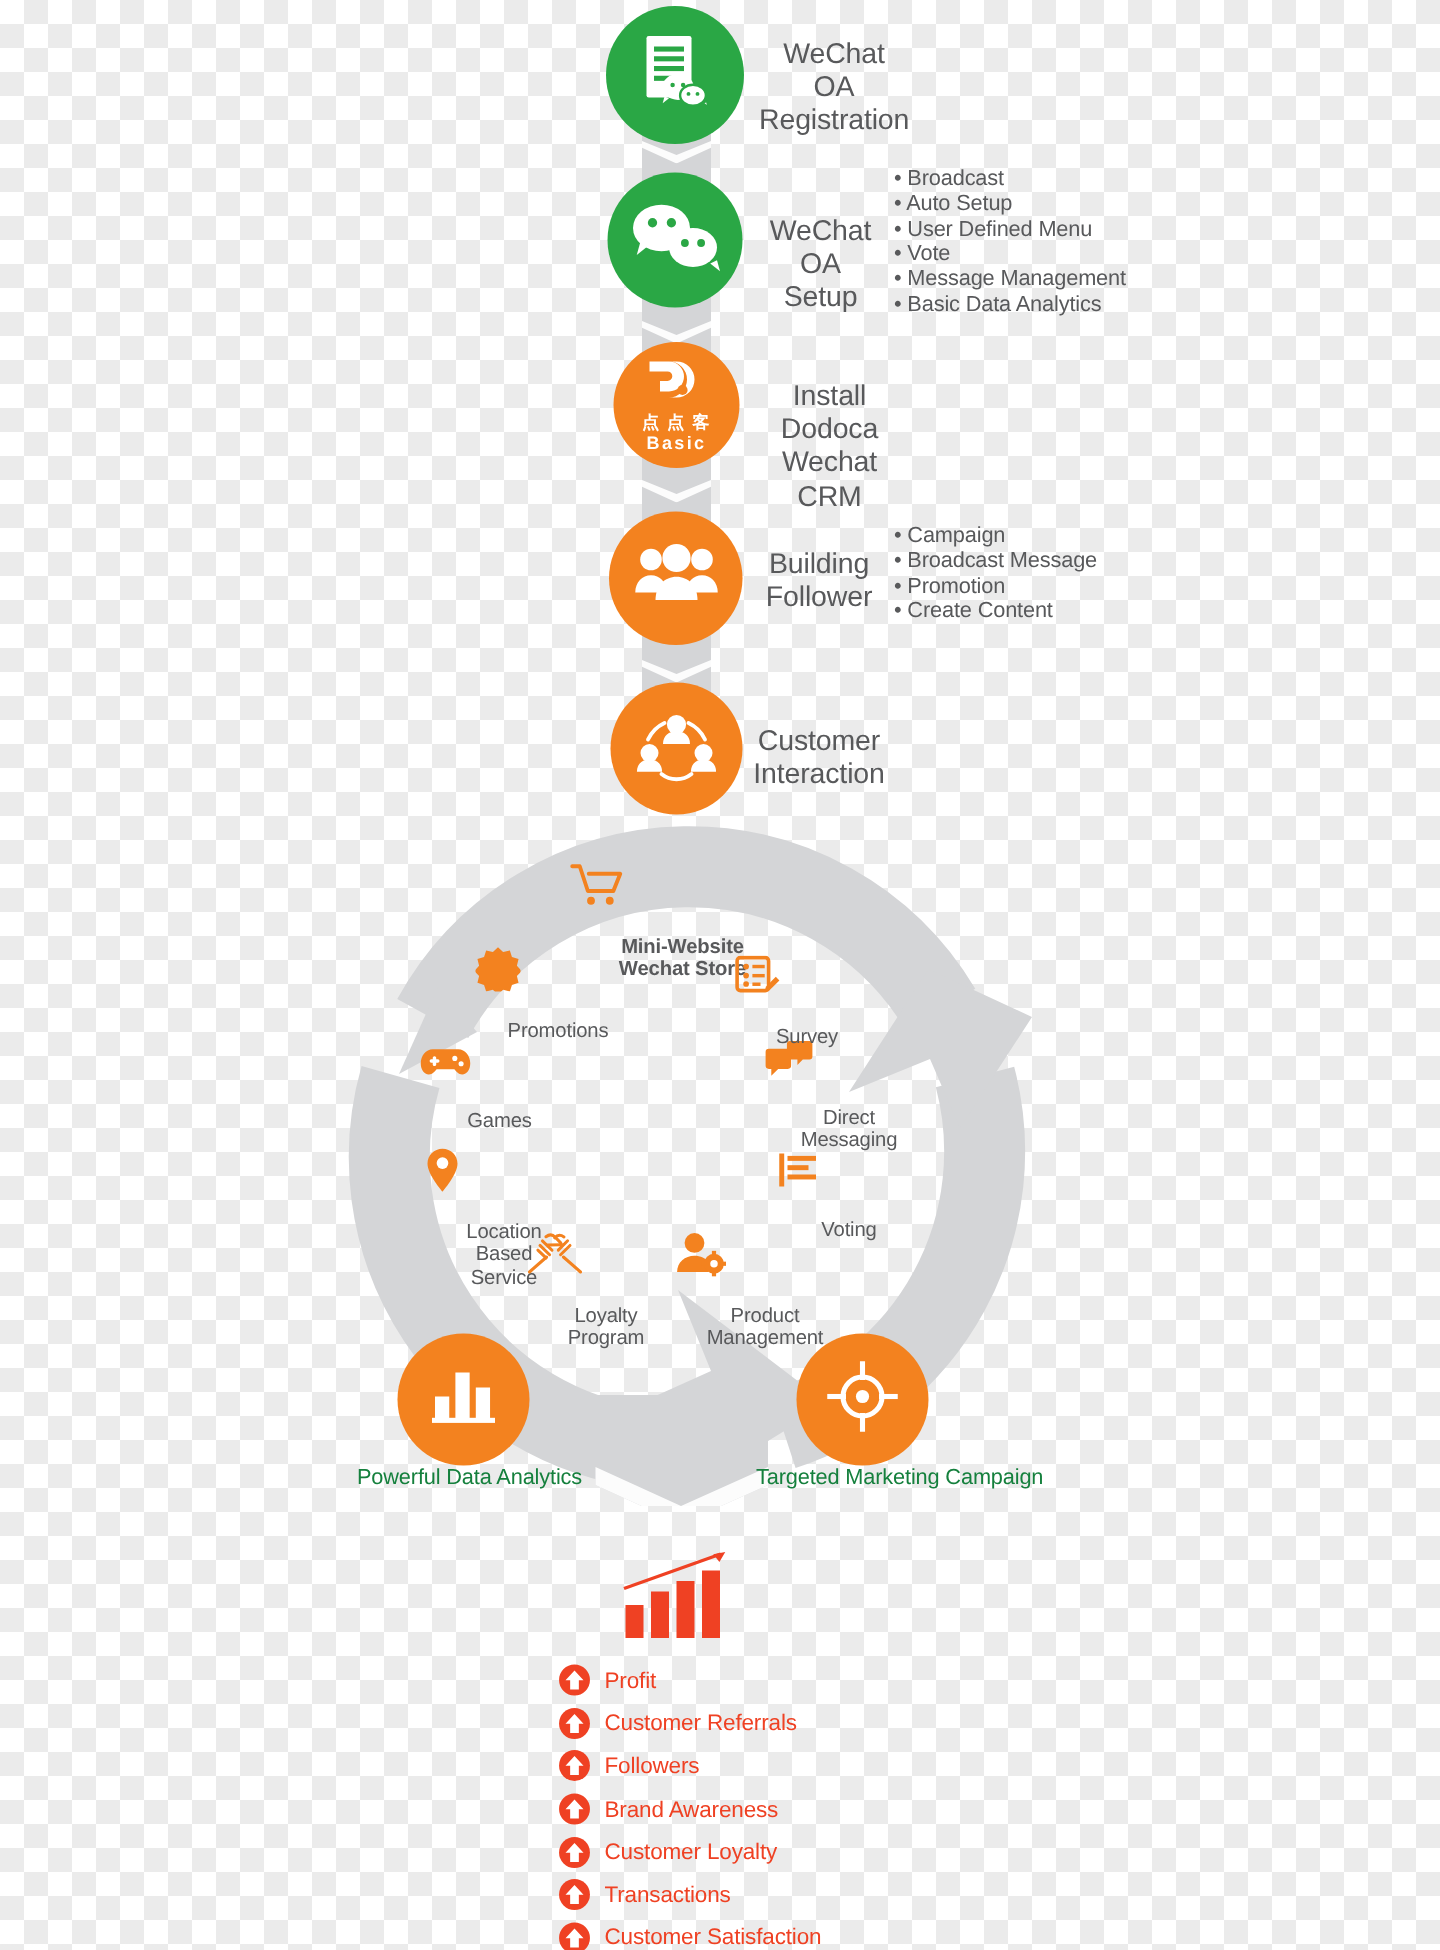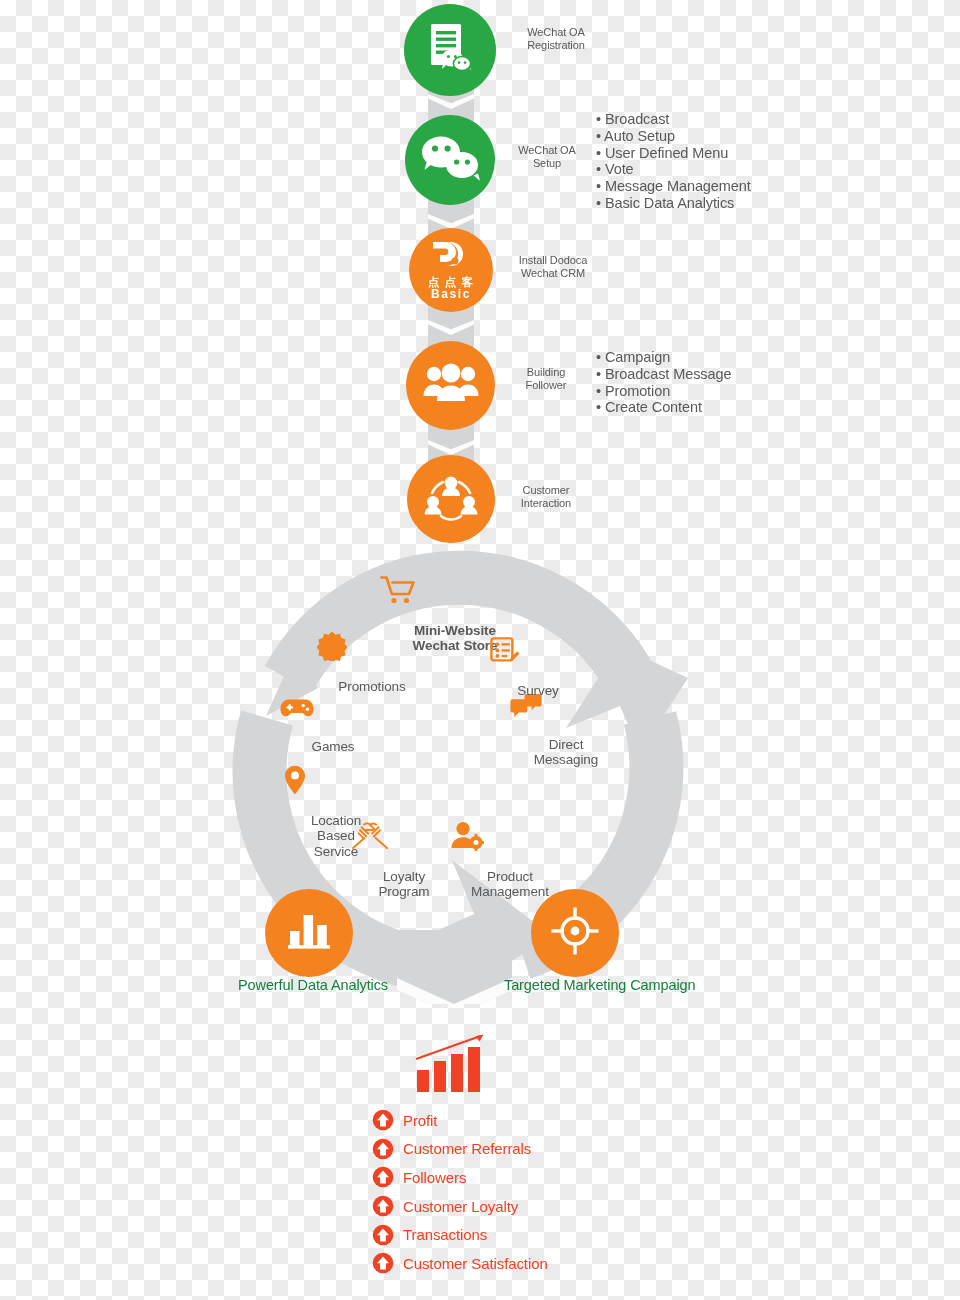--- a/index.html
+++ b/index.html
@@ -39,21 +39,21 @@
     display: flex;
     align-items: center;
     justify-content: center;
   }
   .step-circle.green { background: #2aa745; }
   .step-circle.orange { background: #f3821f; }
 
   .step-label {
     position: absolute;
     color: #58595b;
-    font-size: 11px;
+    font-size: 19px;
     line-height: 1.17;
     text-align: center;
     white-space: pre-line;
     letter-spacing: -0.1px;
   }
 
   .bullet-list {
     position: absolute;
     color: #58595b;
     font-size: 14.5px;
@@ -387,20 +387,31 @@
               <rect x="17.4" y="20.1" width="3.4" height="2.8"></rect>
               <rect x="31.2" y="20.1" width="3.4" height="2.8"></rect>
             </g>
           </g>
         </svg>
       </span>
       <span>Product
 Management</span>
     </div>
 
+    <div class="ring-item" style="left:296px;top:215px;width:96px;">
+      <span class="ic">
+        <svg width="28" height="26" viewBox="0 0 28 26">
+          <rect x="1.5" y="1" width="3.3" height="22" fill="#f3821f"></rect>
+          <rect x="7" y="2.6" width="19" height="3.3" fill="#f3821f"></rect>
+          <rect x="7" y="8.8" width="14" height="3.3" fill="#f3821f"></rect>
+          <rect x="7" y="15" width="19" height="3.3" fill="#f3821f"></rect>
+        </svg>
+      </span>
+      <span>Voting</span>
+    </div>
 
     <div class="ring-item" style="left:288px;top:140px;width:112px;">
       <span class="ic">
         <svg width="32" height="26" viewBox="0 0 32 26">
           <path d="M16.6 1 h13 a2 2 0 0 1 2 2 v8.4 a2 2 0 0 1 -2 2 h-4.4 l-3.6 3.6 v-3.6 h-5 a2 2 0 0 1 -2 -2 v-8.4 a2 2 0 0 1 2 -2 z" fill="#f3821f"></path>
           <path d="M2.6 6.2 h12.6 a2.2 2.2 0 0 1 2.2 2.2 v9 a2.2 2.2 0 0 1 -2.2 2.2 h-6.4 l-4.6 4.6 v-4.6 h-1.6 a2.2 2.2 0 0 1 -2.2 -2.2 v-9 a2.2 2.2 0 0 1 2.2 -2.2 z" fill="#f3821f"></path>
         </svg>
       </span>
       <span>Direct
 Messaging</span>
@@ -494,20 +505,29 @@
       </span>
       <span class="result-text">Followers</span>
     </div>
     <div class="result-row">
       <span class="result-icon">
         <svg width="22" height="22" viewBox="0 0 22 22">
           <circle cx="11" cy="11" r="10.3" fill="#ef4123"></circle>
           <path d="M11 4.6 L17 11.2 h-3.1 v6.2 h-5.8 v-6.2 H5 Z" fill="#ffffff"></path>
         </svg>
       </span>
+      <span class="result-text">Brand Awareness</span>
+    </div>
+    <div class="result-row">
+      <span class="result-icon">
+        <svg width="22" height="22" viewBox="0 0 22 22">
+          <circle cx="11" cy="11" r="10.3" fill="#ef4123"></circle>
+          <path d="M11 4.6 L17 11.2 h-3.1 v6.2 h-5.8 v-6.2 H5 Z" fill="#ffffff"></path>
+        </svg>
+      </span>
       <span class="result-text">Customer Loyalty</span>
     </div>
     <div class="result-row">
       <span class="result-icon">
         <svg width="22" height="22" viewBox="0 0 22 22">
           <circle cx="11" cy="11" r="10.3" fill="#ef4123"></circle>
           <path d="M11 4.6 L17 11.2 h-3.1 v6.2 h-5.8 v-6.2 H5 Z" fill="#ffffff"></path>
         </svg>
       </span>
       <span class="result-text">Transactions</span>

